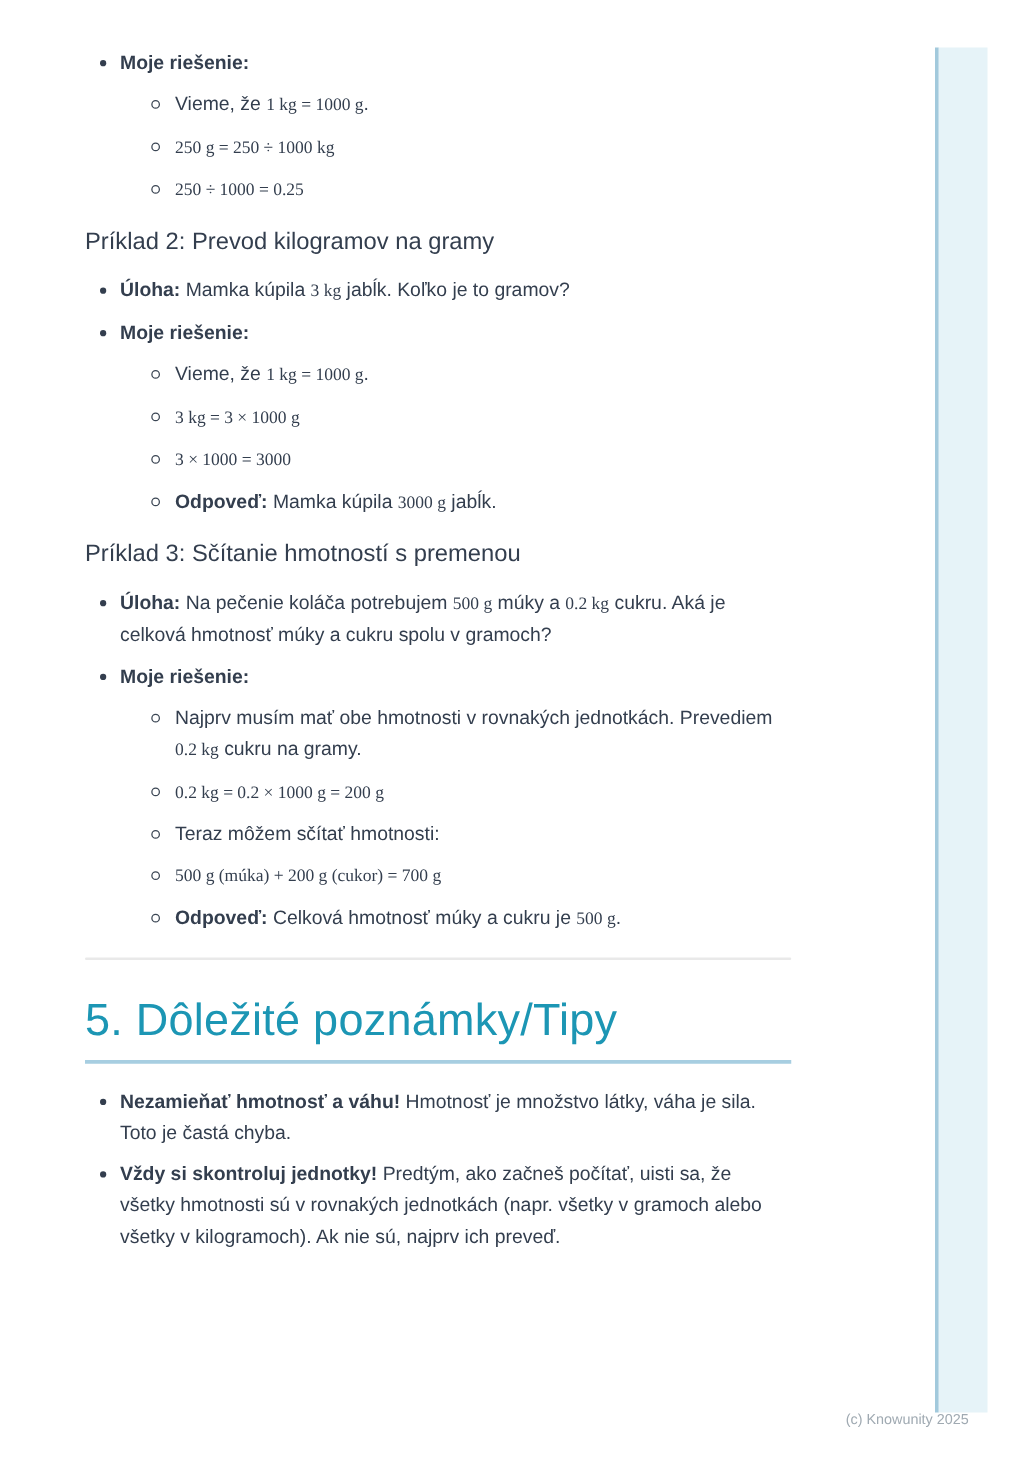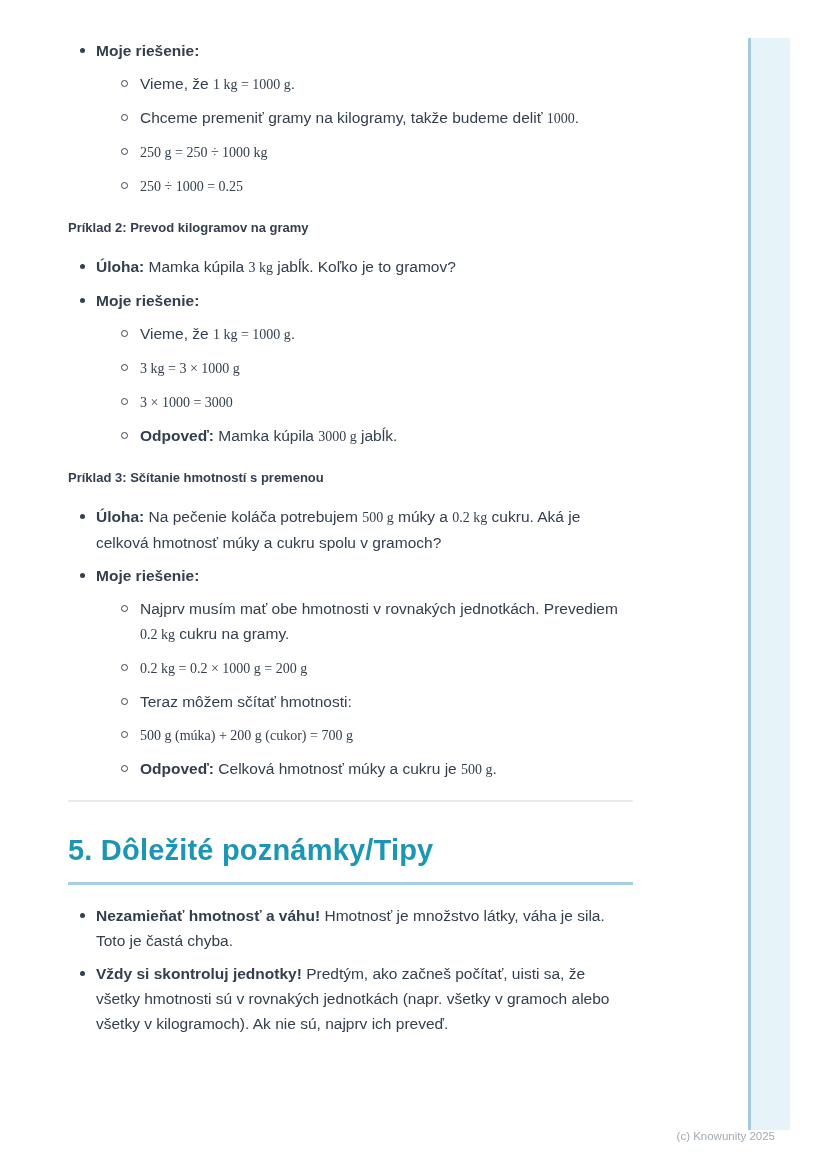--- a/index.html
+++ b/index.html
@@ -15,30 +15,30 @@
     color: var(--text, #333e4e);
     -webkit-font-smoothing: antialiased;
   }
   .content {
     position: absolute;
     left: 68px;
     top: 38px;
     width: 565px;
   }
   h3 {
-    font-size: 13px;
+    font-size: 19px;
     line-height: 25px;
-    font-weight: 700;
+    font-weight: 400;
     margin: 16px 0 14px 0;
     color: var(--text, #333e4e);
   }
   h2 {
-    font-size: 29px;
+    font-size: 36px;
     line-height: 36px;
-    font-weight: 700;
+    font-weight: 400;
     color: var(--accent, #1c96b4);
     margin: 30px 0 0 0;
     padding-bottom: 14px;
     border-bottom: 3px solid var(--underline, #a7cee1);
     letter-spacing: 0.2px;
   }
   ul { list-style: none; margin: 0; padding: 0; }
   ul.l1 > li { position: relative; padding-left: 28px; }
   ul.l1 > li + li { margin-top: 8px; }
   ul.l1 > li::before {
@@ -99,21 +99,20 @@
 </head>
 <body data-name="page">
 
 <div class="accent-line" data-name="right-accent-line"></div>
 <div class="accent-strip" data-name="right-accent-strip"></div>
 
 <main class="content" data-name="document-content">
     <ul class="l1" data-name="example1-solution-list">
       <li data-name="list-item"><span class="b" data-name="bold-lead-text">Moje riešenie:</span><ul class="l2" data-name="sub-bullet-list">
           <li data-name="sub-list-item"><span class="" data-name="body-text">Vieme, že </span><span class="m" data-name="math-text">1 kg = 1000 g</span><span class="" data-name="body-text">.</span></li>
-          <li data-name="sub-list-item"><span class="" data-name="body-text">Chceme premeniť gramy na kilogramy, takže budeme deliť </span><span class="m" data-name="math-text">1000</span><span class="" data-name="body-text">.</span></li>
           <li data-name="sub-list-item"><span class="m" data-name="math-text">250 g = 250 ÷ 1000 kg</span></li>
           <li data-name="sub-list-item"><span class="m" data-name="math-text">250 ÷ 1000 = 0.25</span></li>
         </ul></li>
     </ul>
     <h3 data-name="example-heading">Príklad 2: Prevod kilogramov na gramy</h3>
     <ul class="l1" data-name="example2-list">
       <li data-name="list-item"><span class="b" data-name="bold-lead-text">Úloha:</span><span class="" data-name="body-text"> Mamka kúpila </span><span class="m" data-name="math-text">3 kg</span><span class="" data-name="body-text"> jabĺk. Koľko je to gramov?</span></li>
       <li data-name="list-item"><span class="b" data-name="bold-lead-text">Moje riešenie:</span><ul class="l2" data-name="sub-bullet-list">
           <li data-name="sub-list-item"><span class="" data-name="body-text">Vieme, že </span><span class="m" data-name="math-text">1 kg = 1000 g</span><span class="" data-name="body-text">.</span></li>
           <li data-name="sub-list-item"><span class="m" data-name="math-text">3 kg = 3 × 1000 g</span></li>

